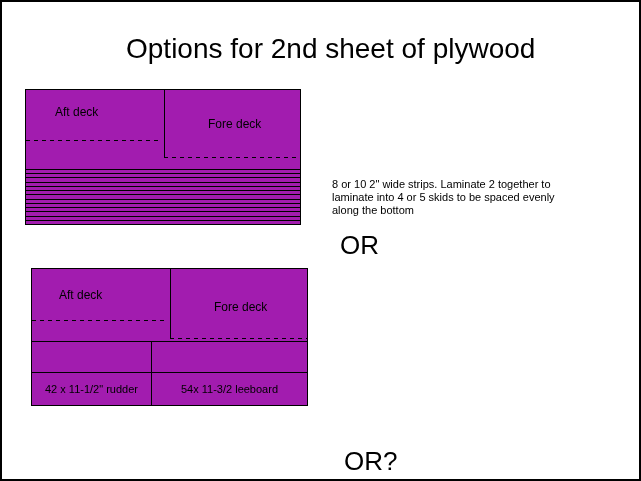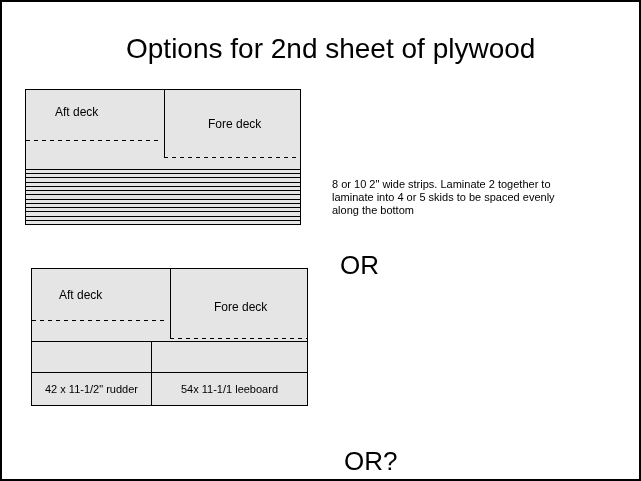--- a/index.html
+++ b/index.html
@@ -16,21 +16,21 @@
   .abs { position: absolute; }
   #title {
     left: 124px; top: 31px;
     font-size: 28px;
     white-space: nowrap;
   }
   .sheet {
     position: absolute;
     border: 1px solid #000000;
     box-sizing: border-box;
-    background: #e5e5e5;
+    background: #a21caf;
   }
   #sheet1 { left: 23px;  top: 87px;  width: 276px; height: 136px; }
   #sheet2 { left: 29px;  top: 266px; width: 277px; height: 138px; }
   .vline { position: absolute; width: 1px; background: #000000; }
   .hline { position: absolute; height: 1px; background: #000000; }
   .dash  {
     position: absolute; height: 1px;
     background: repeating-linear-gradient(to right, #000000 0 4px, transparent 4px 8px);
   }
   .deck-label { position: absolute; font-size: 12px; white-space: nowrap; }
@@ -62,21 +62,21 @@
     font-size: 11px; white-space: nowrap;
   }
   #s2-rudder-cell   { left: 0;    top: 104px; width: 119px; bottom: 0; }
   #s2-leeboard-cell { left: 120px; top: 104px; right: 0;    bottom: 0; }
 
   
   #note1 {
     left: 330px; top: 176px; width: 252px;
     font-size: 11px; line-height: 13px;
   }
-  #or-label { left: 338px; top: 248px; font-size: 26px; }
+  #or-label { left: 338px; top: 228px; font-size: 26px; }
   #note2 { left: 314px; top: 365px; font-size: 12px; white-space: nowrap; }
   #or-question { left: 342px; top: 444px; font-size: 26px; }
 </style>
 </head>
 <body>
 
 <div id="canvas">
 
   <div id="title" class="abs">Options for 2nd sheet of plywood</div>
 
@@ -113,20 +113,20 @@
     <div id="s2-aft-dash" class="dash"></div>
     <div id="s2-fore" class="deck-label">Fore deck</div>
     <div id="s2-fore-dash" class="dash"></div>
     <div id="s2-deck-bottom" class="hline"></div>
     <div id="s2-lower-vdiv" class="vline"></div>
     <div id="s2-lower-hline" class="hline"></div>
     <div id="s2-rudder-cell" class="cell">
       <span>42 x 11-1/2" rudder</span>
     </div>
     <div id="s2-leeboard-cell" class="cell">
-      <span>54x 11-1/1 leeboard</span>
+      <span>54x 11-3/2 leeboard</span>
     </div>
   </div>
 
 
   <div id="or-question" class="abs">OR?</div>
 
 </div>
 
 </body></html>

